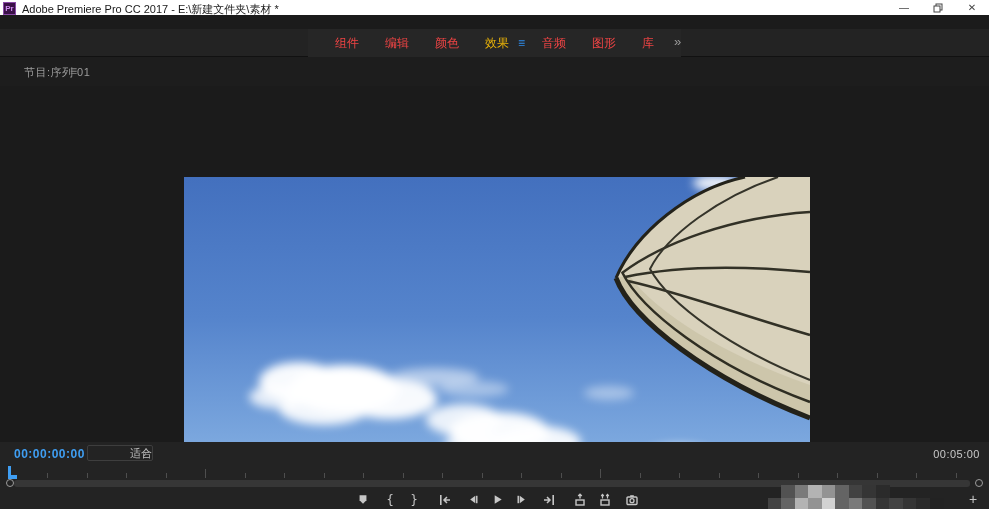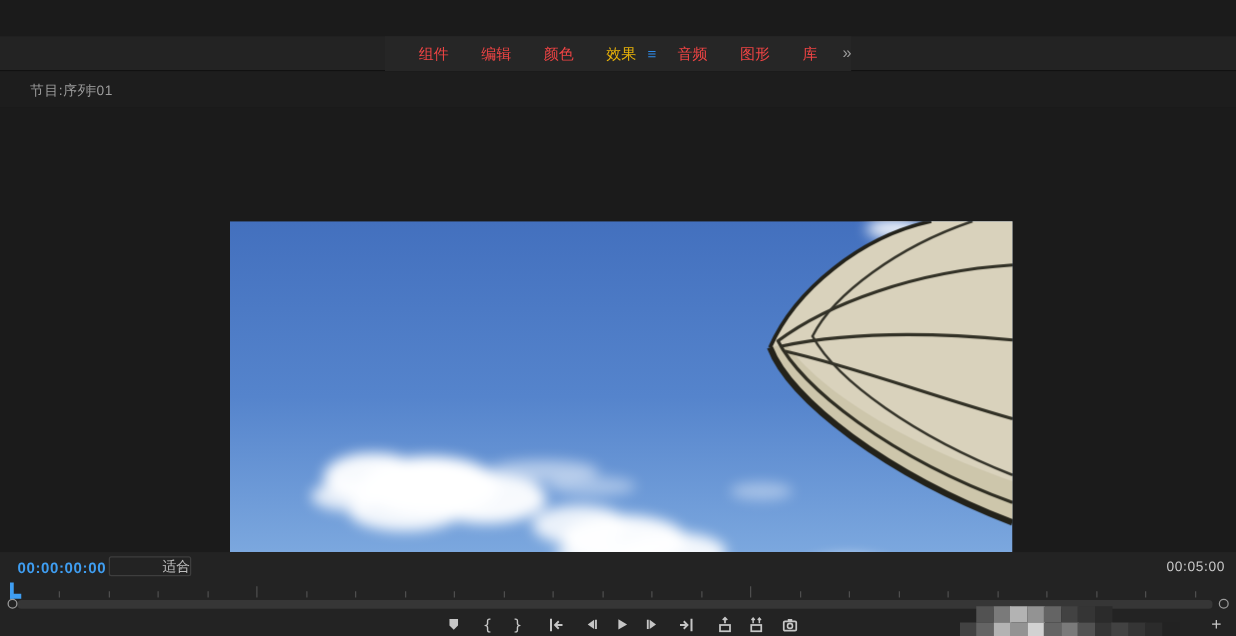--- a/index.html
+++ b/index.html
@@ -60,20 +60,34 @@
   .t-btn { position:absolute; top:2px; width:16px; height:15px; display:flex; align-items:center; justify-content:center; cursor:default; }
   .t-btn svg { display:block; }
   .brace { font-family:"DejaVu Sans Mono",monospace; font-size:12px; color:#c6c6c6; }
   .add-btn { position:absolute; left:964px; top:0; width:18px; height:18px; display:flex; align-items:center; justify-content:center; color:#c6c6c6; font-size:14px; cursor:default; }
 </style>
 </head>
 <body>
 
 <div class="app">
 
+  <div class="titlebar">
+    <div class="pr-icon">Pr</div>
+    <div class="win-title">Adobe Premiere Pro CC 2017 - E:\新建文件夹\素材 *</div>
+    <div class="win-controls">
+      <div class="win-btn">—</div>
+      <div class="win-btn">
+        <svg width="10" height="10" viewBox="0 0 10 10">
+          <rect x="3" y="1" width="6" height="6" fill="none" stroke="#444" stroke-width="1"></rect>
+          <rect x="1" y="3" width="6" height="6" fill="#fff" stroke="#444" stroke-width="1"></rect>
+        </svg>
+      </div>
+      <div class="win-btn">✕</div>
+    </div>
+  </div>
 
 
   <div class="workspace-bar">
     <div class="ws-tabs">
       <span class="ws-tab">组件</span>
       <span class="ws-tab">编辑</span>
       <span class="ws-tab">颜色</span>
       <span class="ws-tab active">效果</span>
       <span class="ws-panel-menu">≡</span>
       <span class="ws-tab">音频</span>

